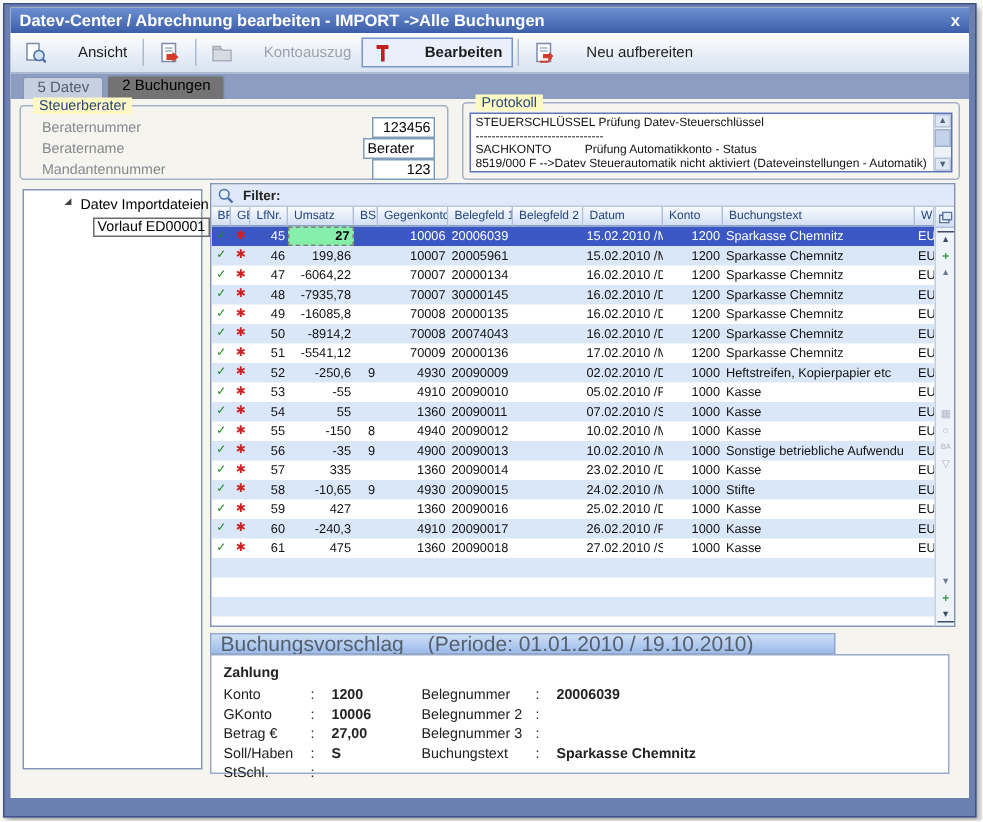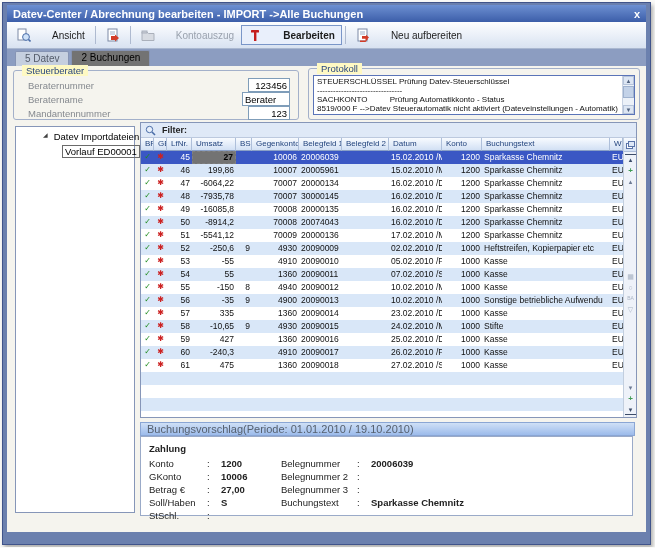--- a/index.html
+++ b/index.html
@@ -68,40 +68,40 @@
       font-size:8px;color:#24457e;vertical-align:top;white-space:nowrap;}
   .gbody{font-size:8.5px;color:#111;}
   .grow{height:13px;white-space:nowrap;}
   .grow.alt{background:#d9e7f8;}
   .grow.sel{background:#3a57c4;color:#fff;}
   .c{display:inline-block;box-sizing:border-box;height:13px;line-height:12px;padding:0 2px;overflow:hidden;vertical-align:top;white-space:nowrap;}
   .ra{text-align:right;}
   .ic{text-align:center;padding:0;font-size:8px;}
   .ic.ok{color:#1f8c1f;}
   .ic.no{color:#cc2222;}
-  .sel .c.edit{background:#737373;color:#000;border:1px dashed #808080;line-height:10px;font-weight:bold;}
+  .sel .c.edit{background:#86efac;color:#000;border:1px dashed #808080;line-height:10px;font-weight:bold;}
   .w0{width:13px}.w1{width:13px}.w2{width:25px}.w3{width:44px}.w4{width:16px}.w5{width:47px}
   .w6{width:43px}.w7{width:47px}.w8{width:53px}.w9{width:40px}.w10{width:128px}.w11{width:13px}
 
   .rightcol{width:13px;flex:0 0 auto;border-left:1px solid #c2cede;background:#eef2f9;display:flex;flex-direction:column;align-items:center;}
   .corner{height:13px;width:100%;border-bottom:1px solid #aebfda;background:linear-gradient(#f8fbff,#d2e0f4);
           display:flex;align-items:center;justify-content:center;}
   .navg{display:flex;flex-direction:column;align-items:center;gap:2px;font-size:7px;color:#6c7a93;}
   .navg .nav{width:11px;height:9px;line-height:9px;text-align:center;}
   .nav.dark{color:#3c4c68;}
   .nav.plus{color:#3f9b52;font-size:8px;font-weight:bold;}
   .navg.top{margin-top:2px;}
   .navg.mid{margin-top:86px;color:#aab4c4;}
   .navg.mid .nav{color:#aab4c4;}
   .navg.bot{margin-top:auto;margin-bottom:2px;}
 
   
-  .bvheader{position:absolute;left:133px;top:356px;width:495px;height:14px;box-sizing:border-box;
+  .bvheader{position:absolute;left:133px;top:356px;width:417px;height:14px;box-sizing:border-box;
             background:linear-gradient(#cfe0f6,#9cbbeb);border:1px solid #8aa6d4;display:flex;align-items:center;
-            padding-left:6px;font-size:11px;color:#55606f;}
+            gap:16px;padding-left:6px;font-size:14px;color:#55606f;}
   .bvpanel{position:absolute;left:133px;top:370px;width:493px;height:80px;background:#fff;border:1px solid #9aaac8;
            box-sizing:border-box;font-size:9.5px;color:#222;}
   .bvsection{position:absolute;left:8px;top:6px;font-weight:bold;}
   .bvcol{position:absolute;top:20px;}
   .bvcol.left{left:8px;}
   .bvcol.right{left:140px;}
   .bvrow{display:flex;height:13px;align-items:center;}
   .bvlabel{width:58px;}
   .bvcol.right .bvlabel{width:76px;}
   .bvcolon{width:14px;}

